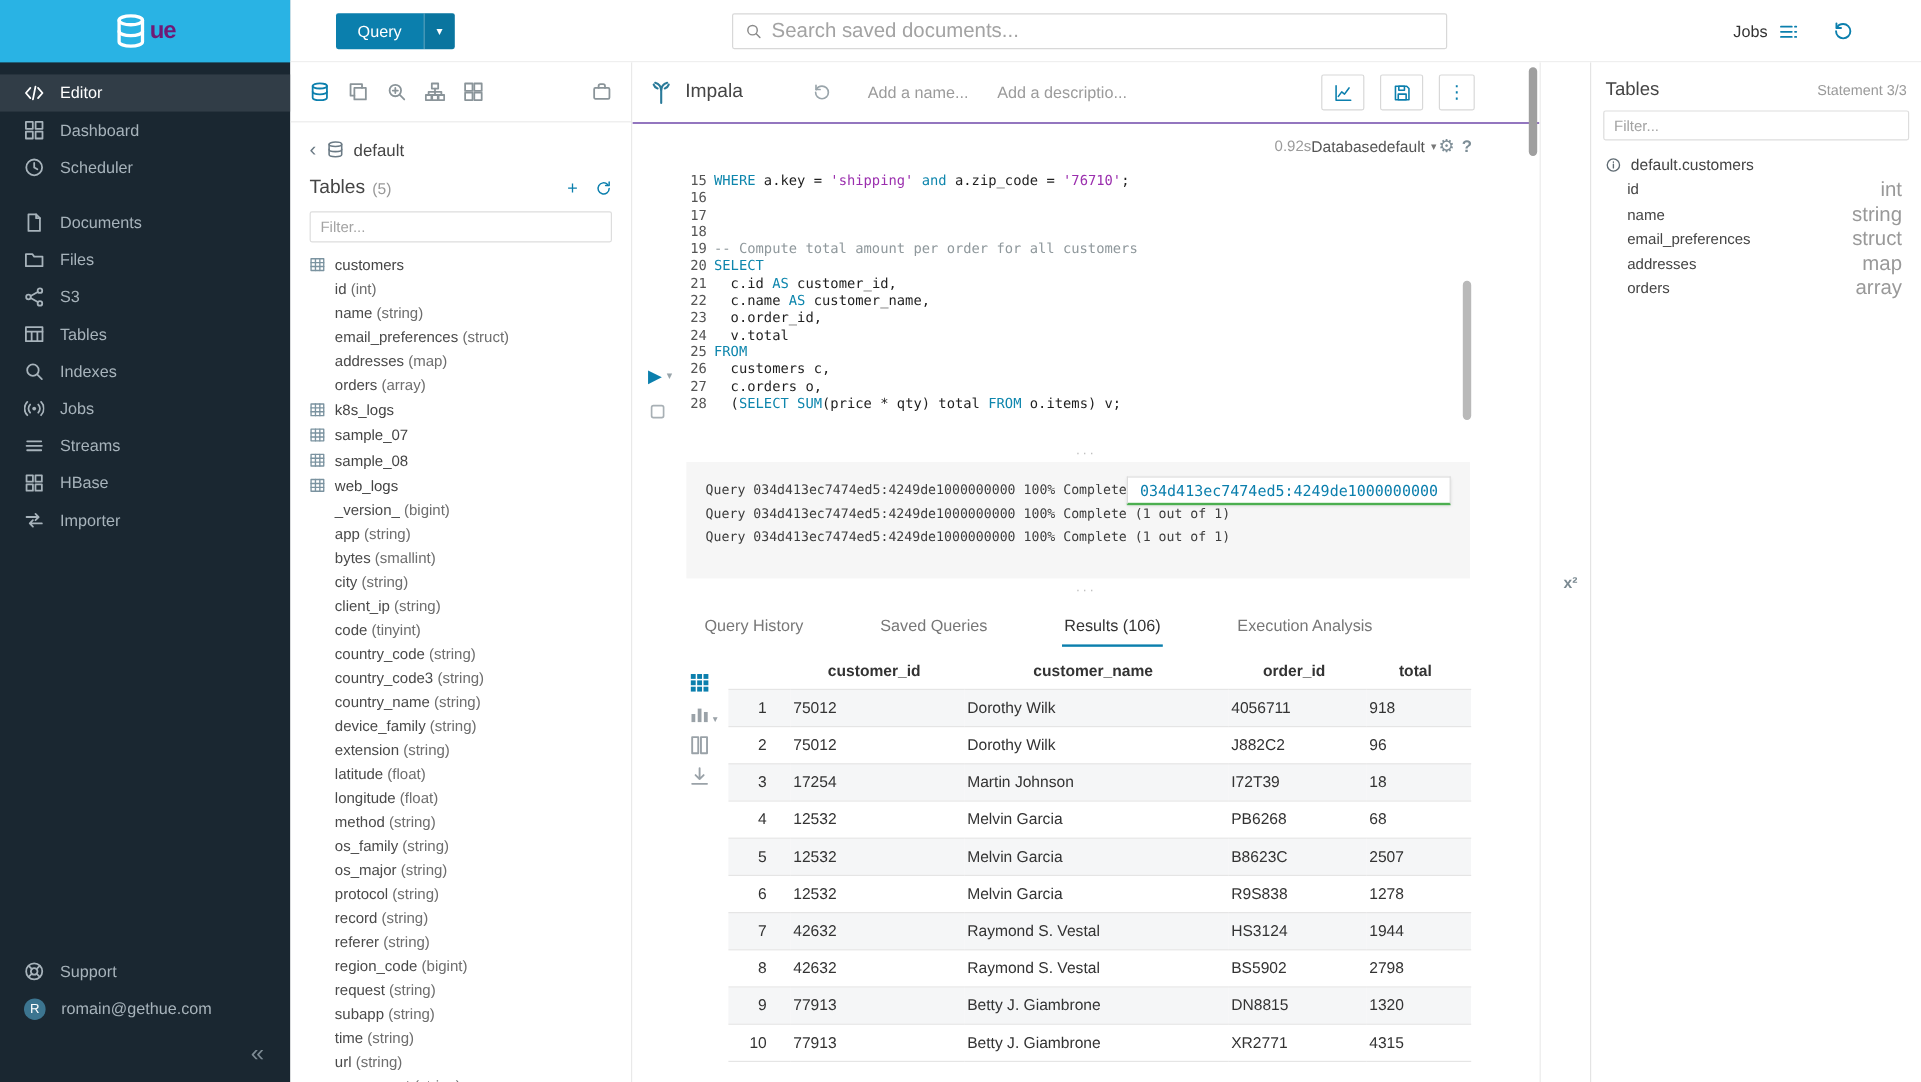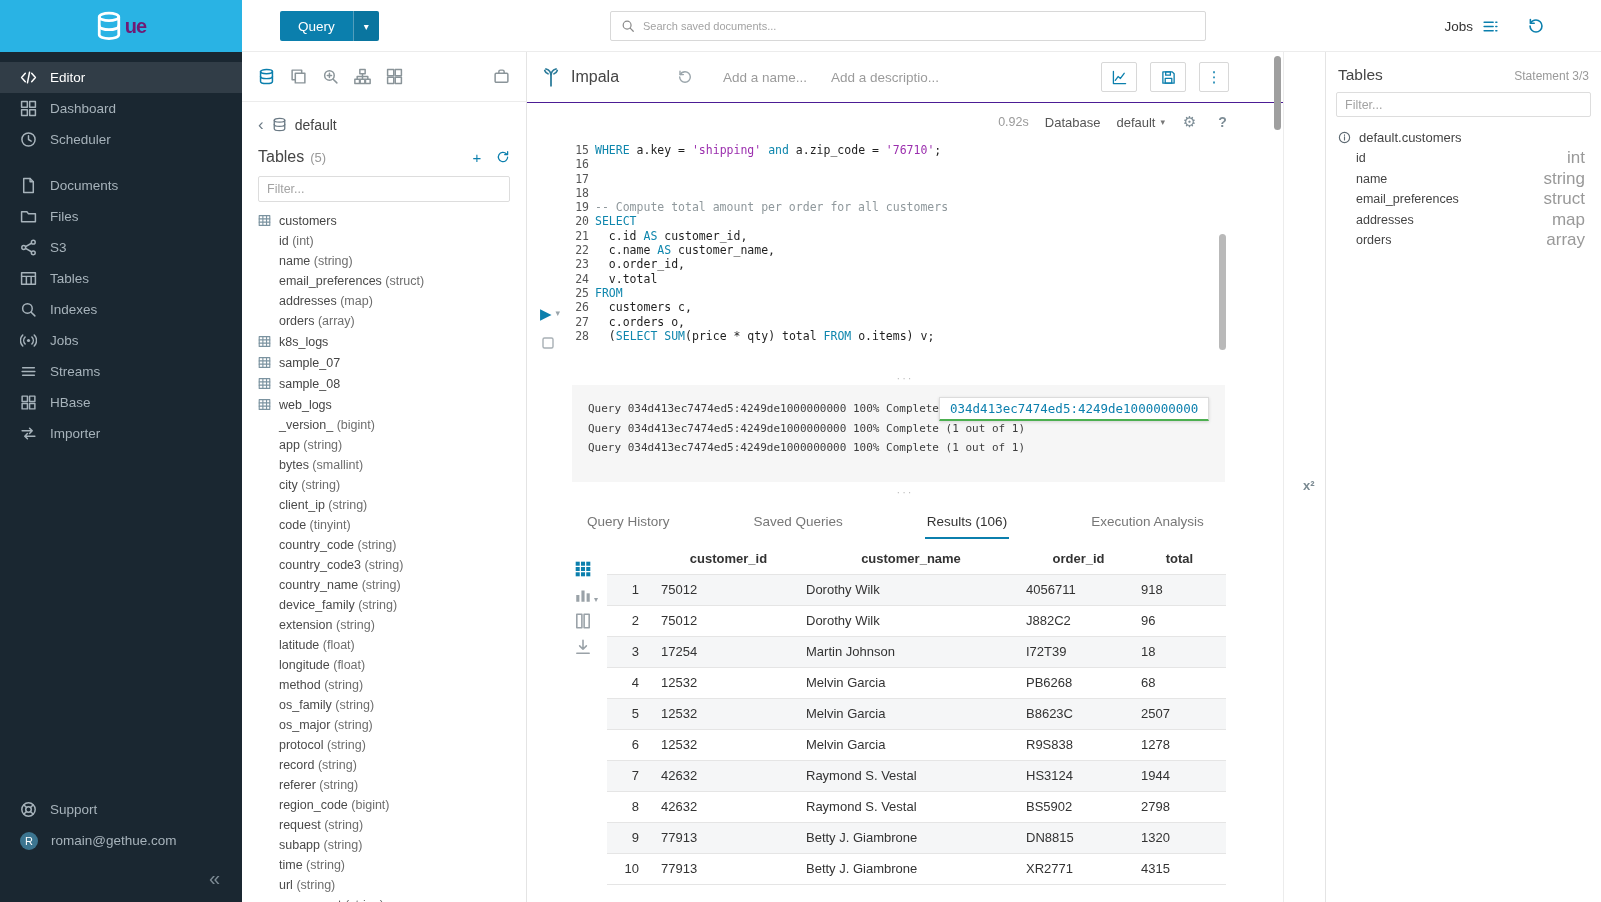--- a/index.html
+++ b/index.html
@@ -28,21 +28,21 @@
   .avatar{width:18px;height:18px;border-radius:50%;background:#3c7590;color:#fff;font-size:11px;display:inline-flex;align-items:center;justify-content:center;flex:0 0 18px}
   .collapse-btn{position:absolute;bottom:14px;right:22px;color:#7d8b94;font-size:20px;cursor:pointer;line-height:1}
 
   
   .topbar{position:absolute;left:242px;top:0;right:0;height:52px;background:#fff;border-bottom:1px solid #ececec}
   .query-btn{position:absolute;left:38px;top:11px;height:30px;display:flex;border-radius:2px;overflow:hidden;color:#fff;font-size:13.5px;background:var(--accent);cursor:pointer}
   .query-main{padding:0 18px;display:flex;align-items:center}
   .query-caret{width:26px;display:flex;align-items:center;justify-content:center;border-left:1px solid rgba(255,255,255,.3);font-size:10px;background:rgba(0,0,0,.08)}
   .search-box{position:absolute;left:368px;top:11px;width:596px;height:30px;border:1px solid #d8d8d8;border-radius:2px;display:flex;align-items:center;padding:0 10px;gap:8px;background:#fff}
   .search-box .ic{width:14px;height:14px;color:#8a8a8a;flex:0 0 14px}
-  .search-box input{border:none;outline:none;flex:1;font-size:11px;color:#333}
+  .search-box input{border:none;outline:none;flex:1;font-size:17px;color:#333}
   .topbar-right{position:absolute;right:56px;top:0;height:52px;display:flex;align-items:center;gap:28px}
   .jobs-link{display:flex;align-items:center;gap:9px;font-size:13.5px;color:#333;cursor:pointer}
   .jobs-link .ic{width:17px;height:17px;color:var(--accent)}
   .tb-history{width:18px;height:18px;color:var(--accent);cursor:pointer}
 
   
   .assist-left{position:absolute;left:242px;top:52px;width:285px;bottom:0;background:#fff;border-right:1px solid #e4e4e4;overflow:hidden}
   .al-toolbar{height:50px;border-bottom:1px solid #ececec;display:flex;align-items:center;padding:0 16px;gap:15px}
   .al-toolbar .ic{width:17px;height:17px;color:#8a9499;cursor:pointer}
   .al-toolbar .ic.on{color:var(--accent)}
@@ -69,21 +69,21 @@
   .engine{display:flex;align-items:center;gap:10px;font-size:16px;color:#454545}
   .engine .ic{width:20px;height:20px;color:#2a7austria}
   .engine .ic{color:#2a7a99}
   .hdr-history{margin-left:58px;width:16px;height:16px;color:#9aa5ab;cursor:pointer}
   .hdr-name{margin-left:30px;font-size:13.5px;color:#9b9b9b;width:96px;cursor:text}
   .hdr-desc{margin-left:12px;font-size:13.5px;color:#9b9b9b;cursor:text}
   .hdr-actions{margin-left:auto;display:flex;gap:13px;padding-right:40px}
   .hdr-btn{width:36px;height:30px;border:1px solid #d8d8d8;border-radius:2px;display:flex;align-items:center;justify-content:center;color:var(--accent);cursor:pointer;background:#fff}
   .hdr-btn .ic{width:15px;height:15px}
   .hdr-btn.kebab{width:30px;font-size:15px}
-  .snippet-bar{height:38px;display:flex;align-items:center;justify-content:flex-end;gap:16px;padding-right:52px;font-size:13px;color:#555}
+  .snippet-bar{height:38px;display:flex;align-items:center;justify-content:flex-end;padding-right:52px;font-size:13px;color:#555}
   .exec-time{color:#9a9a9a;font-size:12.5px}
   .db-select{display:flex;align-items:center;gap:5px;cursor:pointer}
   .db-select .caret{font-size:9px;color:#777}
   .sb-icon{width:17px;height:17px;color:#7d8d96;cursor:pointer;font-size:15px}
   .q-mark{font-weight:bold;font-size:14px}
 
   .editor-zone{position:absolute;top:89px;left:0;right:0;height:252px}
   .gutter{position:absolute;left:28px;top:2px;width:34px;text-align:right;font-family:"DejaVu Sans Mono",monospace;font-size:11.5px;line-height:14.3px;color:#555}
   .g-line{min-height:14.3px}
   .codearea{position:absolute;left:68px;top:2px;right:70px;font-family:"DejaVu Sans Mono",monospace;font-size:11.5px;line-height:14.3px;white-space:pre;color:#1f1f1f;cursor:text}
@@ -95,21 +95,21 @@
   .ed-scroll{position:absolute;left:692px;top:182px;width:7px;height:116px;background:#b9b9b9;border-radius:4px;cursor:grab}
   .main-scroll{position:absolute;right:2px;top:4px;width:7px;height:74px;background:#9f9f9f;border-radius:4px;cursor:grab}
   .handle{position:absolute;left:0;right:0;text-align:center;color:#bdbdbd;font-size:11px;letter-spacing:2px;line-height:8px;cursor:row-resize}
   .handle.top{top:322px}
   .handle.bot{top:436px}
 
   .logs{position:absolute;left:45px;right:58px;top:333px;height:97px;background:#f6f6f6;padding:14px 16px;font-family:"DejaVu Sans Mono",monospace;font-size:11px;color:#3d3d3d;overflow:hidden}
   .log-line{line-height:19.6px;white-space:pre}
   .log-tooltip{position:absolute;left:412px;top:345px;background:#fff;border:1px solid #dcdcdc;border-bottom:2px solid var(--tt);padding:3px 10px;font-family:"DejaVu Sans Mono",monospace;font-size:12.5px;color:var(--accent);box-shadow:0 1px 3px rgba(0,0,0,.15);white-space:nowrap}
 
-  .tabs{position:absolute;left:58px;right:0;top:453px;height:34px;display:flex;gap:80px;font-size:13.5px;color:#777}
+  .tabs{position:absolute;left:58px;right:0;top:453px;height:34px;display:flex;gap:60px;font-size:13.5px;color:#777}
   .tab{display:flex;align-items:center;height:100%;cursor:pointer;border-bottom:2px solid transparent;padding:0 2px}
   .tab.active{color:#333;border-bottom-color:var(--accent)}
 
   .res-icons{position:absolute;left:47px;top:508px;display:flex;flex-direction:column;gap:8px;color:#9aa2a8}
   .ric{width:18px;height:18px;cursor:pointer}
   .ric.on{color:var(--accent)}
   .ric-row{display:flex;align-items:flex-end;gap:2px}
   .ric-row .caret{font-size:8px;color:#9aa2a8}
 
   .res-table{position:absolute;left:80px;right:57px;top:492px}

